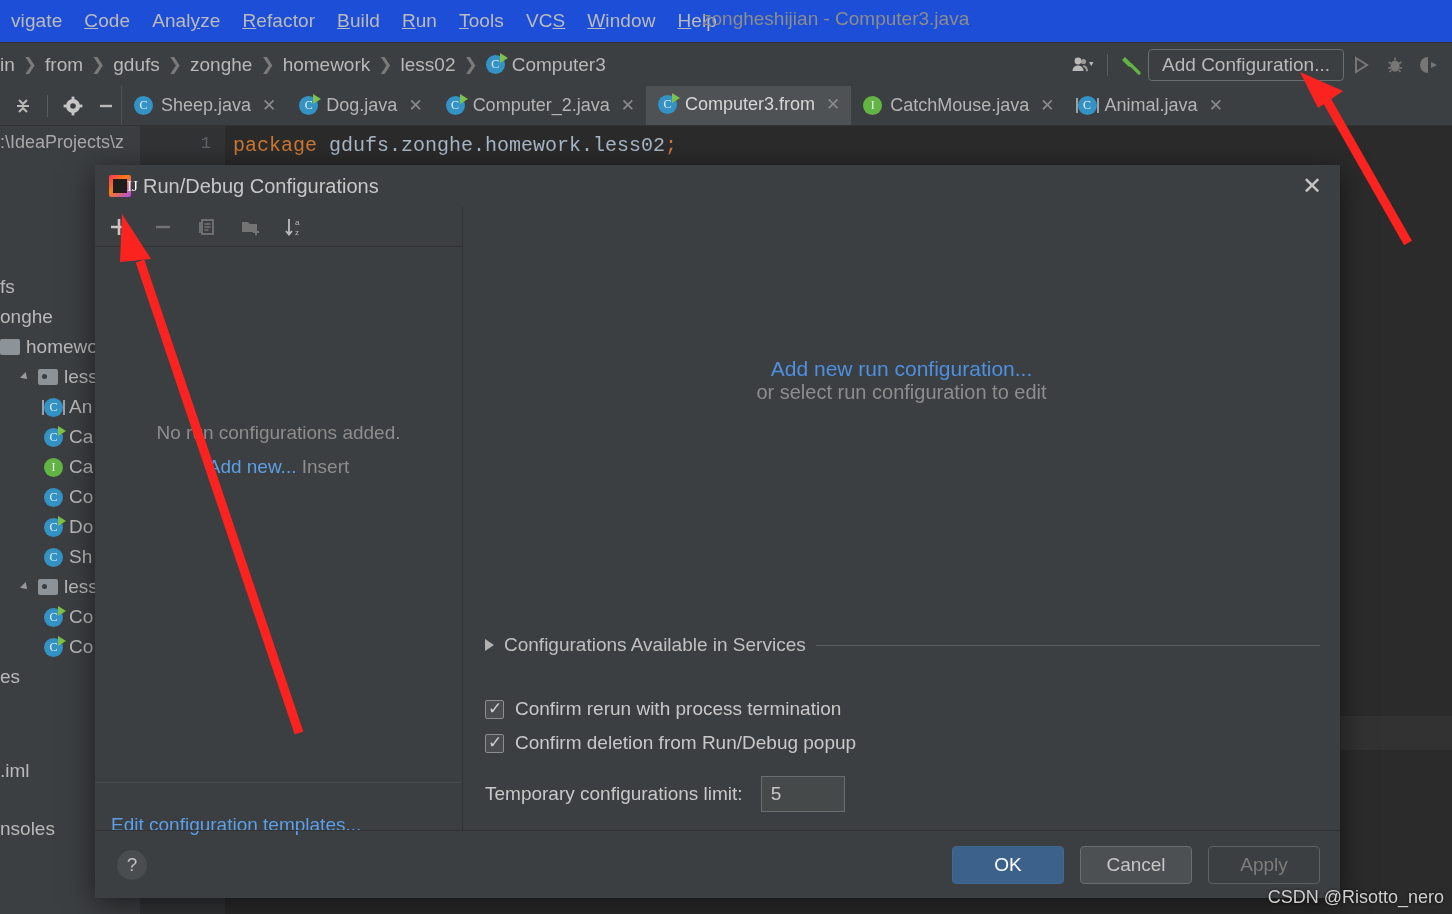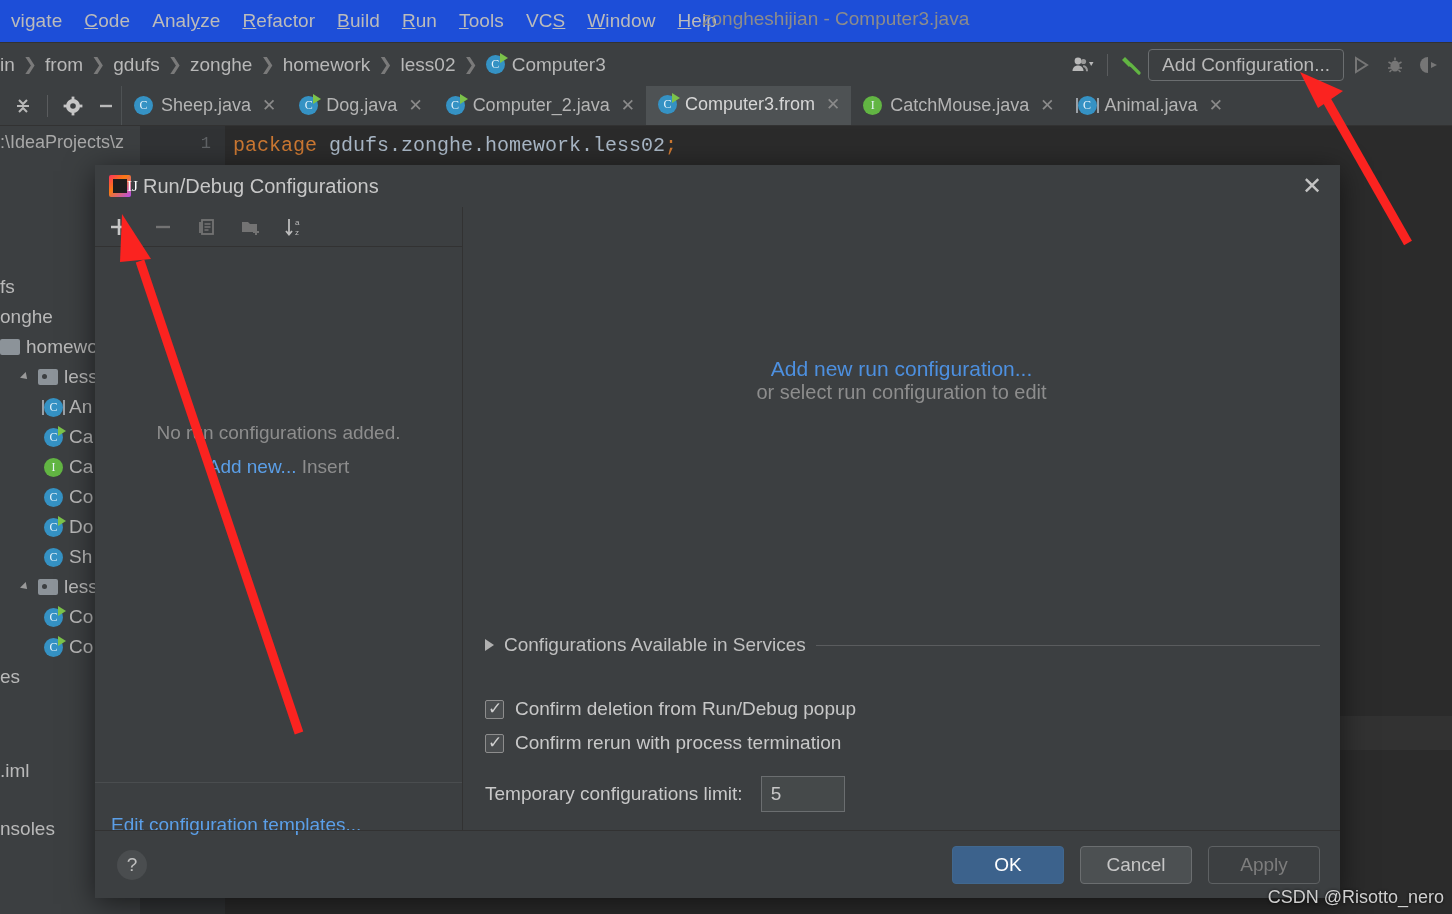--- a/index.html
+++ b/index.html
@@ -542,25 +542,25 @@
 
         <div class="right-bottom">
           <div class="sep-row">
             <span class="tri"></span>
             <span class="sep-label">Configurations Available in Services</span>
             <span class="sep-line"></span>
           </div>
 
           <div class="cb-row">
             <span class="cbox"></span>
-            <span class="cb-label">Confirm deletion from Run/Debug popup</span>
+            <span class="cb-label">Confirm rerun with process termination</span>
           </div>
           <div class="cb-row">
             <span class="cbox"></span>
-            <span class="cb-label">Confirm rerun with process termination</span>
+            <span class="cb-label">Confirm deletion from Run/Debug popup</span>
           </div>
 
           <div class="limit-row">
             <span class="limit-label">Temporary configurations limit:</span>
             <input class="limit-input" type="text" value="5" style="">
           </div>
         </div>
       </div>
     </div>
 

